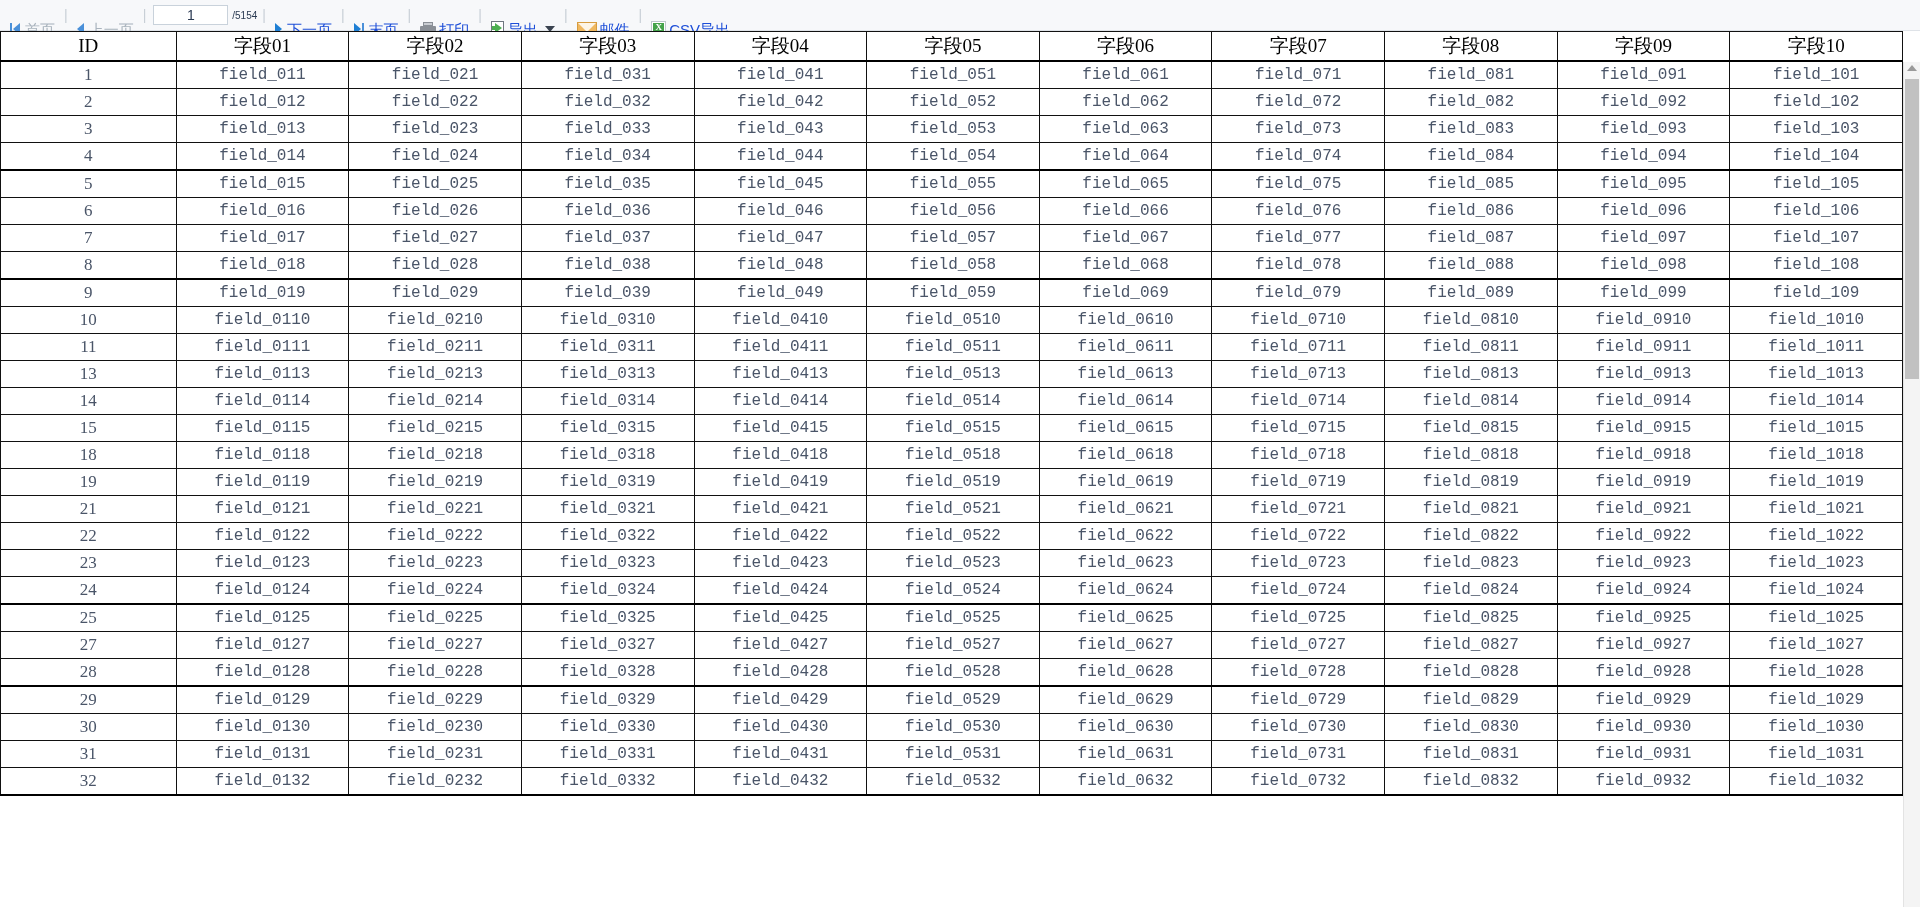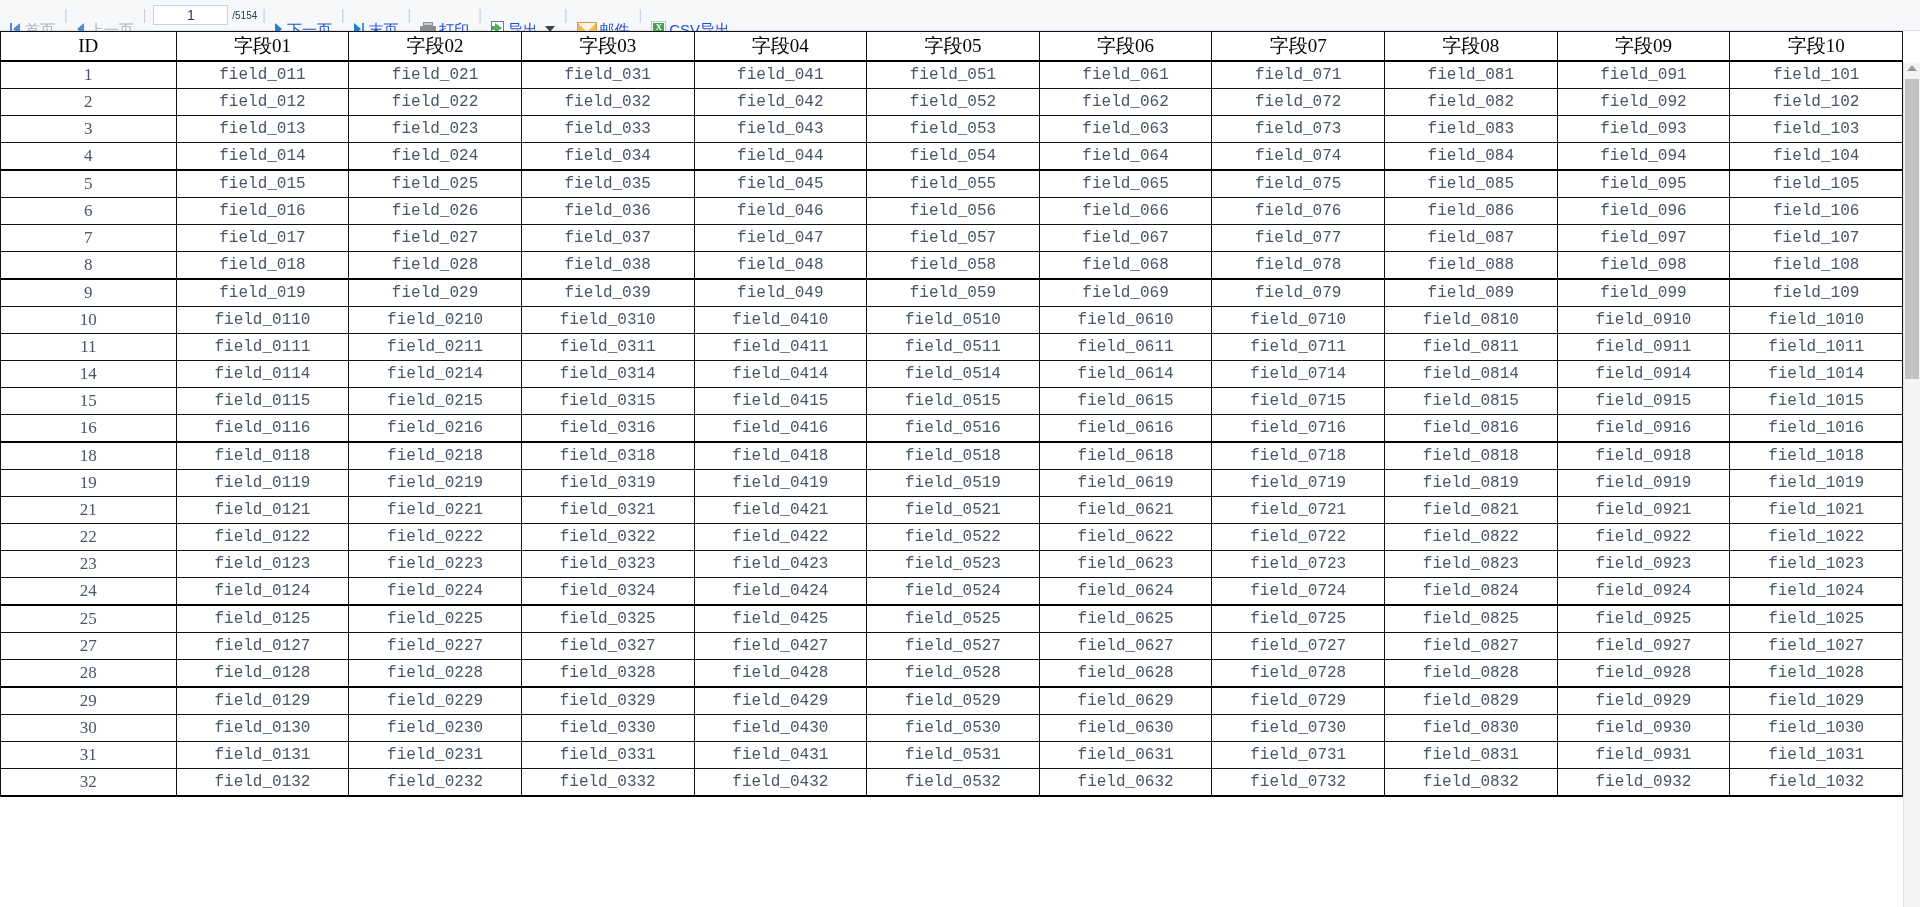--- a/index.html
+++ b/index.html
@@ -494,20 +494,33 @@
             <td>field_0311</td>
             <td>field_0411</td>
             <td>field_0511</td>
             <td>field_0611</td>
             <td>field_0711</td>
             <td>field_0811</td>
             <td>field_0911</td>
             <td>field_1011</td>
           </tr>
           <tr>
+            <td class="idcell">13</td>
+            <td>field_0113</td>
+            <td>field_0213</td>
+            <td>field_0313</td>
+            <td>field_0413</td>
+            <td>field_0513</td>
+            <td>field_0613</td>
+            <td>field_0713</td>
+            <td>field_0813</td>
+            <td>field_0913</td>
+            <td>field_1013</td>
+          </tr>
+          <tr>
             <td class="idcell">14</td>
             <td>field_0114</td>
             <td>field_0214</td>
             <td>field_0314</td>
             <td>field_0414</td>
             <td>field_0514</td>
             <td>field_0614</td>
             <td>field_0714</td>
             <td>field_0814</td>
             <td>field_0914</td>
@@ -518,33 +531,20 @@
             <td>field_0115</td>
             <td>field_0215</td>
             <td>field_0315</td>
             <td>field_0415</td>
             <td>field_0515</td>
             <td>field_0615</td>
             <td>field_0715</td>
             <td>field_0815</td>
             <td>field_0915</td>
             <td>field_1015</td>
-          </tr>
-          <tr class="band-end">
-            <td class="idcell">16</td>
-            <td>field_0116</td>
-            <td>field_0216</td>
-            <td>field_0316</td>
-            <td>field_0416</td>
-            <td>field_0516</td>
-            <td>field_0616</td>
-            <td>field_0716</td>
-            <td>field_0816</td>
-            <td>field_0916</td>
-            <td>field_1016</td>
           </tr>
           <tr>
             <td class="idcell">18</td>
             <td>field_0118</td>
             <td>field_0218</td>
             <td>field_0318</td>
             <td>field_0418</td>
             <td>field_0518</td>
             <td>field_0618</td>
             <td>field_0718</td>

